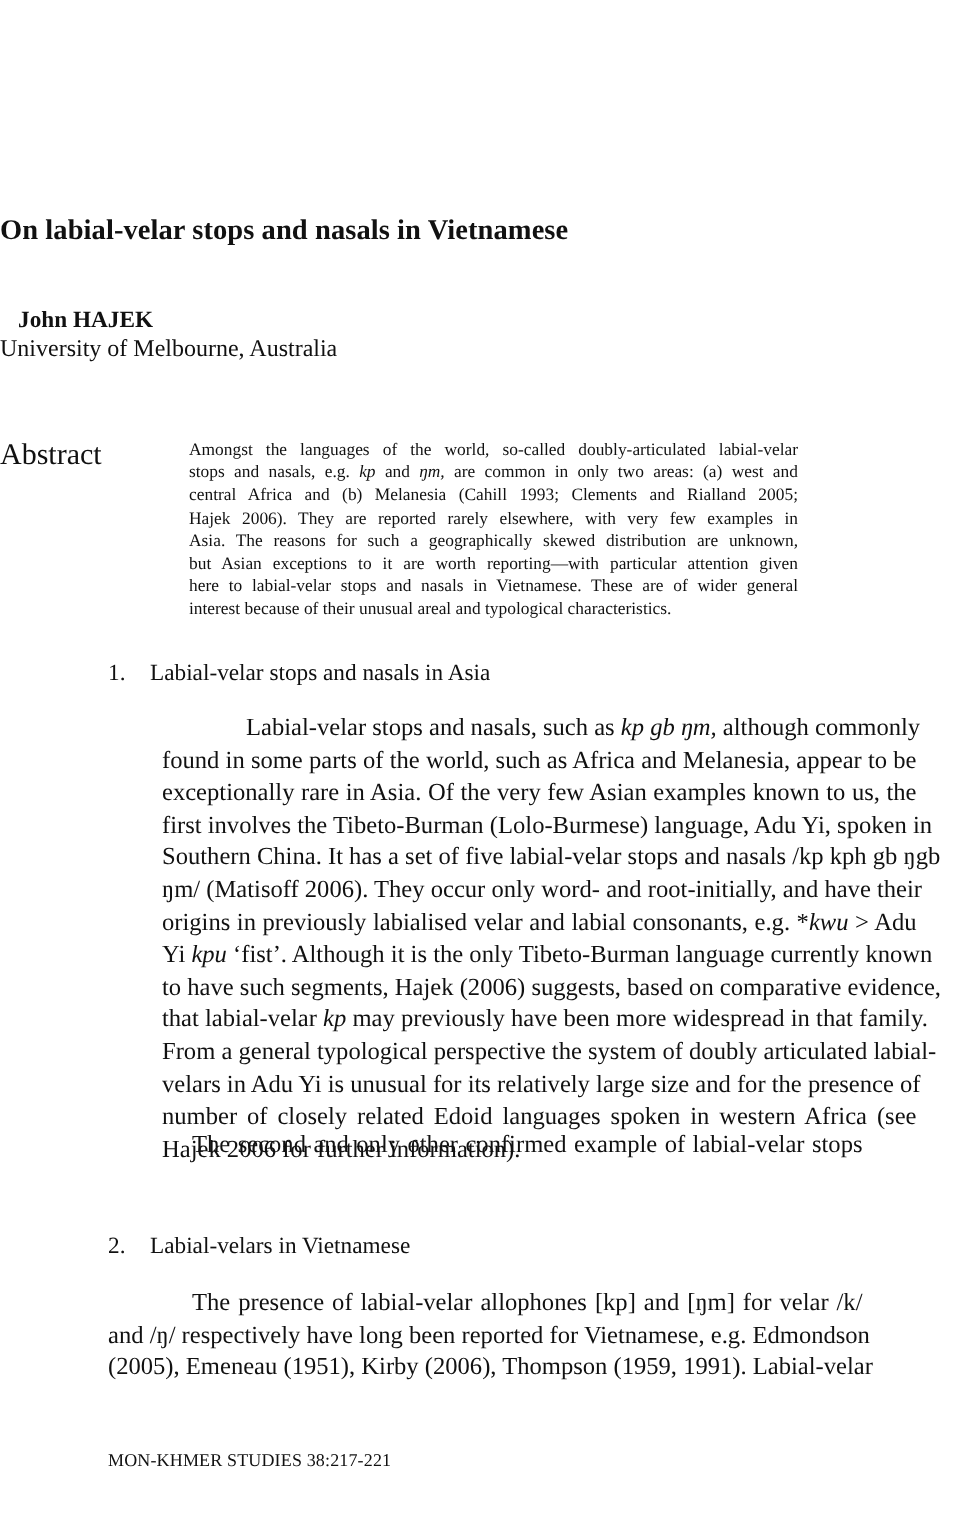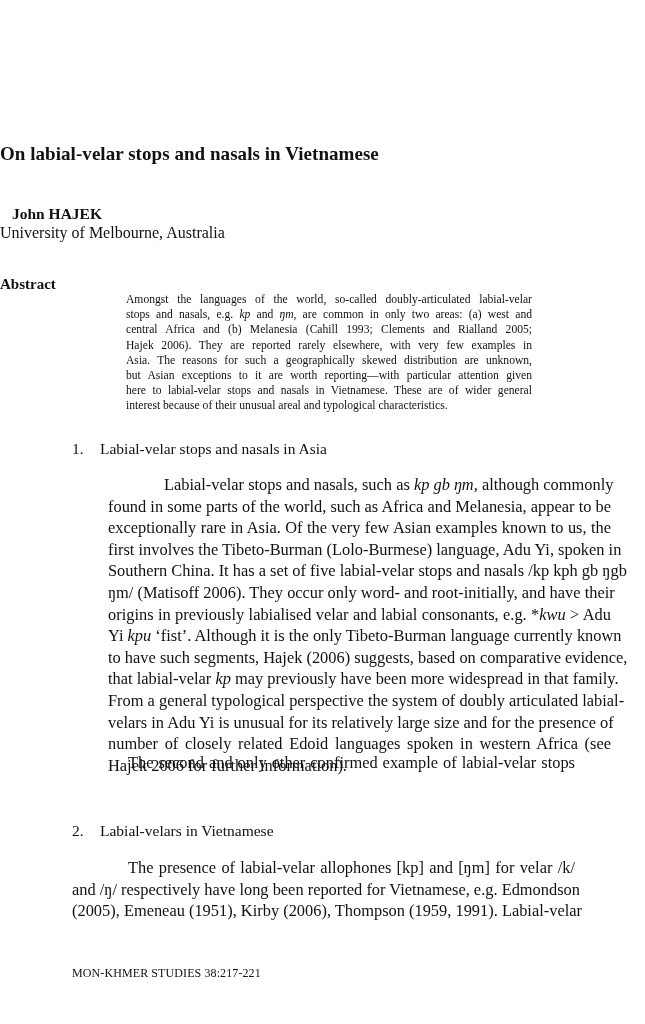--- a/index.html
+++ b/index.html
@@ -2,21 +2,21 @@
 <html><head>
 <meta charset="utf-8">
 <style>
   html, body { margin: 0; padding: 0; background: #ffffff; }
   body { width: 645px; height: 1024px; position: relative; overflow: hidden; color: #111; font-family: "Liberation Serif", serif; }
   .abs { position: absolute; }
   .center { left: 0; width: 645px; }
   #title { top: 143px; font-size: 19px; font-weight: bold; letter-spacing: 0.05px; }
   #author { top: 205px; font-size: 15.5px; font-weight: bold; padding-left: 12px; }
   #affil { top: 224px; font-size: 16px; }
-  #abs-head { top: 276px; font-size: 15px; font-weight: bold; }
+  #abs-head { top: 292px; font-size: 20px; font-weight: normal; }
   #abs-body { top: 292px; left: 126px; width: 406px; font-size: 11.6px; line-height: 15.2px; text-align: justify; text-align-last: left; }
   .line { display: block; white-space: nowrap; text-align: justify; text-align-last: justify; }
   .line.last { text-align-last: left; }
   .sec-head { font-size: 15.5px; font-weight: normal; left: 72px; }
   .sec-num { display: inline-block; width: 28px; }
   #sec1 { top: 440px; }
   #sec2 { top: 822px; }
   .body { left: 72px; width: 503px; font-size: 16.4px; line-height: 21.6px; }
   .indent { padding-left: 56px; }
   #p1 { top: 474px; margin-left: 36px; }

